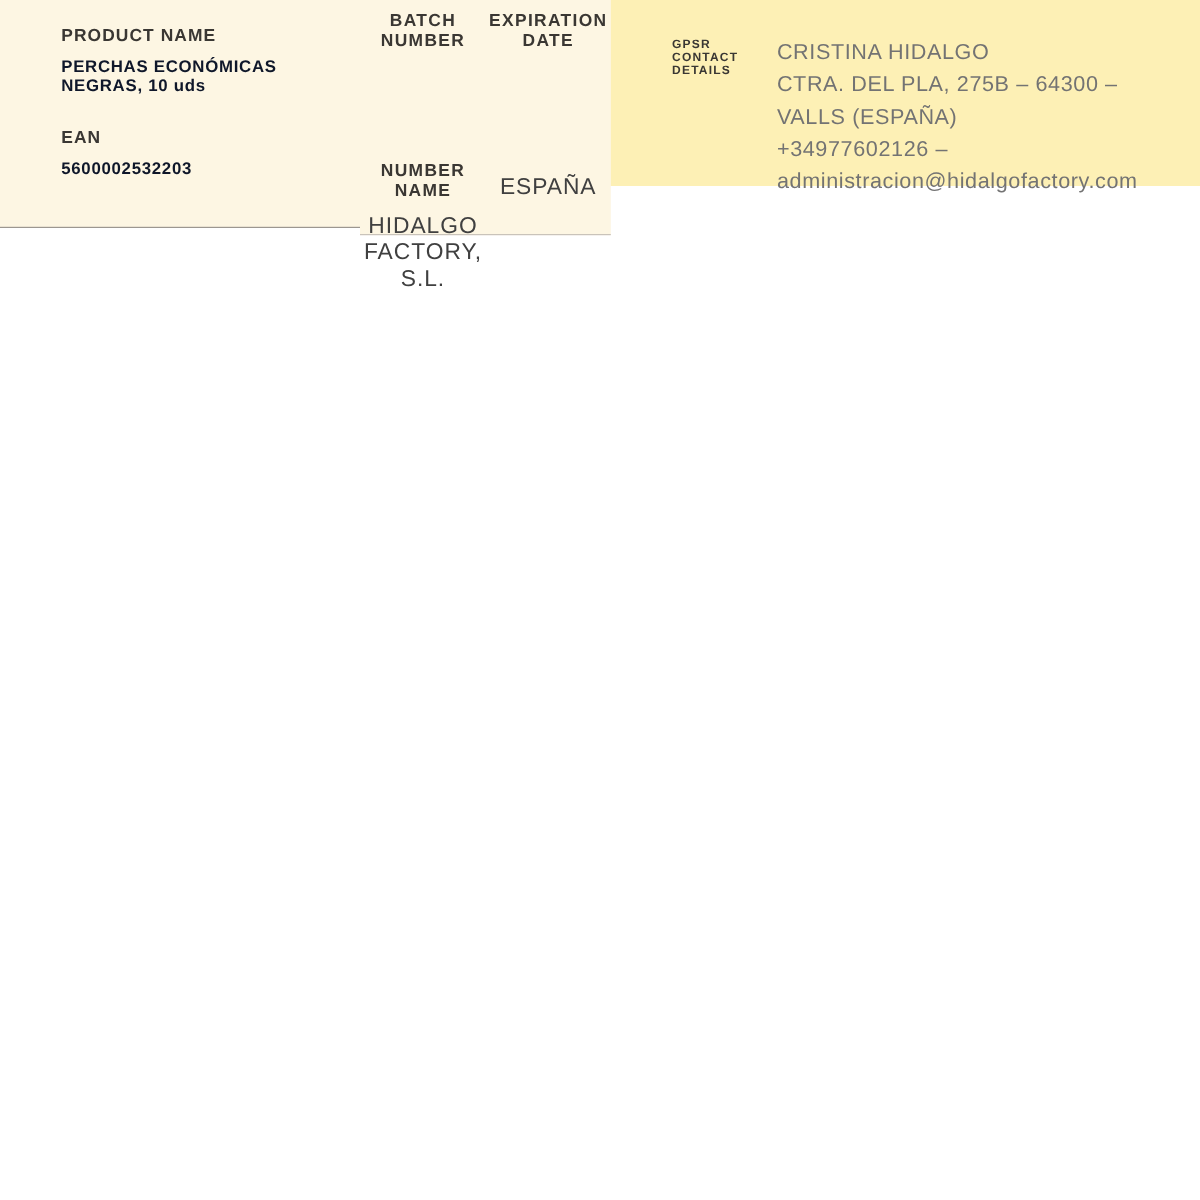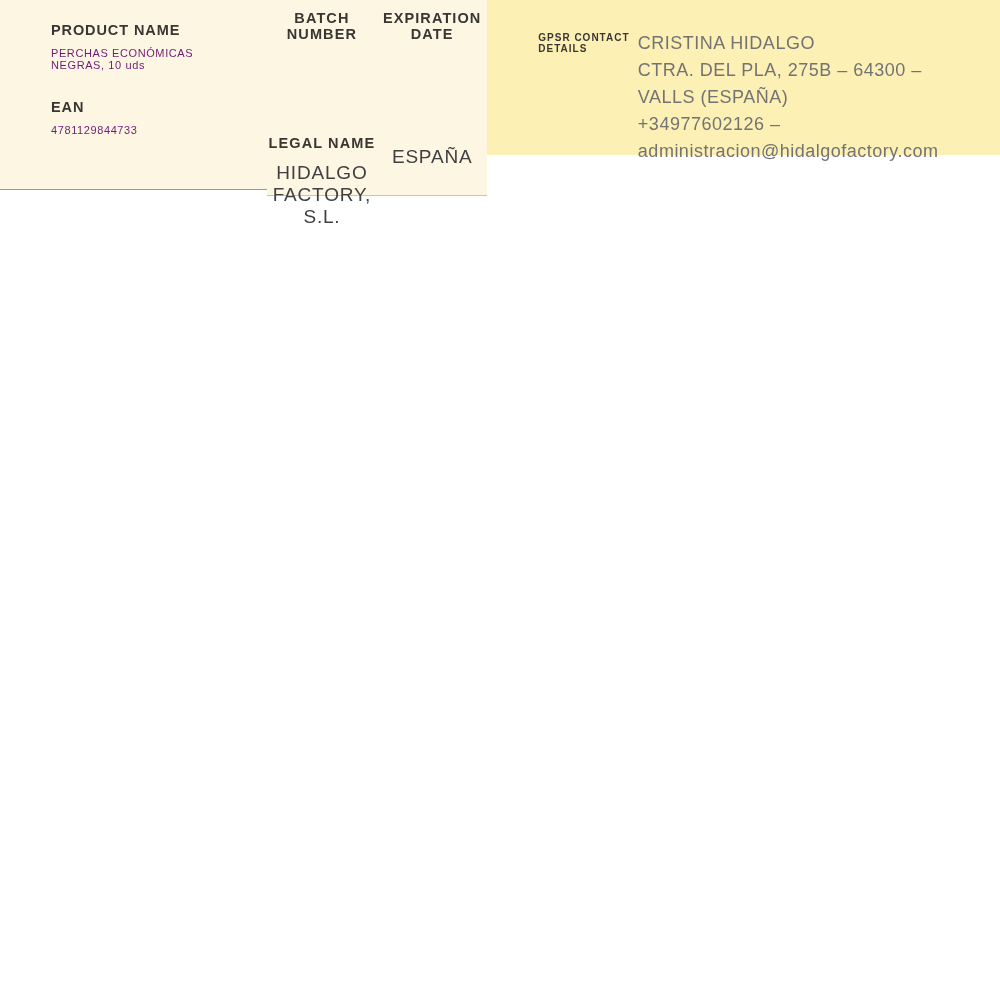--- a/index.html
+++ b/index.html
@@ -34,23 +34,24 @@
     margin-bottom: 28px;
   }
   .field-label {
     font-size: 14.5px;
     font-weight: bold;
     letter-spacing: 0.9px;
     color: #3a3733;
     margin-bottom: 9px;
   }
   .field-value {
-    font-size: 11px;
+    font-size: 14px;
     letter-spacing: 0.6px;
-    color: #701a75;
+    color: #0f172a;
+    font-weight: bold;
   }
 
   
   .body-blank {
     background: #ffffff;
     flex: 1 1 auto;
     border-bottom: 1px solid #b8b3ac;
   }
 
   
@@ -120,40 +121,40 @@
 
 <div class="sheet">
 
   <div class="top-block">
     <div class="field">
       <div class="field-label">PRODUCT NAME</div>
       <div class="field-value">PERCHAS ECONÓMICAS NEGRAS, 10 uds</div>
     </div>
     <div class="field">
       <div class="field-label">EAN</div>
-      <div class="field-value">4781129844733</div>
+      <div class="field-value">5600002532203</div>
     </div>
   </div>
 
   <div class="body-blank"></div>
 
   <div class="mid-block">
     <div class="mid-row">
       <div class="mid-cell">
         <div class="mid-label">BATCH NUMBER</div>
         <div class="mid-value"></div>
       </div>
       <div class="mid-cell">
         <div class="mid-label">EXPIRATION DATE</div>
         <div class="mid-value"></div>
       </div>
     </div>
     <div class="mid-row second">
       <div class="mid-cell">
-        <div class="mid-label">LEGAL NAME</div>
+        <div class="mid-label">NUMBER NAME</div>
         <div class="mid-value">HIDALGO FACTORY, S.L.</div>
       </div>
       <div class="mid-cell">
         <div class="mid-value">ESPAÑA</div>
       </div>
     </div>
   </div>
 
   <div class="footer">
     <div class="footer-label">GPSR CONTACT DETAILS</div>

